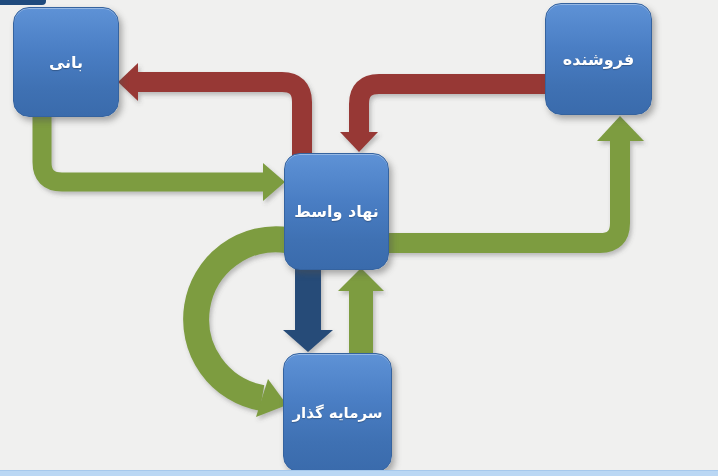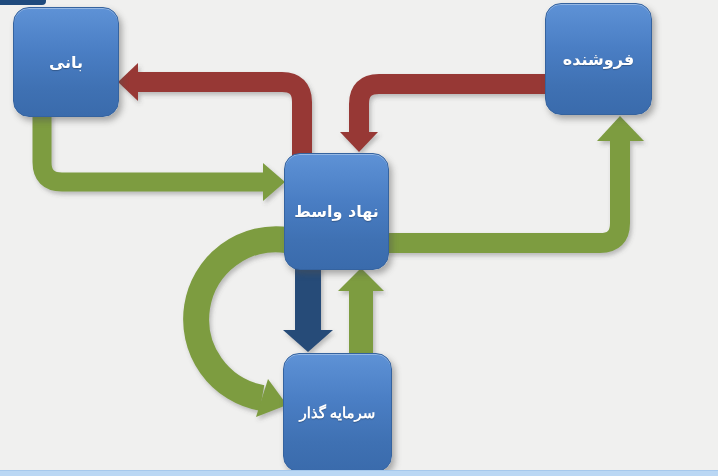--- a/index.html
+++ b/index.html
@@ -19,21 +19,21 @@
     border-radius:16px;
     box-shadow:3px 4px 6px rgba(80,80,80,.45), inset 0 1px 0 rgba(255,255,255,.35);
     color:#ffffff;font-weight:bold;font-size:16px;
     direction:rtl;text-align:center;
     text-shadow:0 1px 1px rgba(0,0,0,.25);
     cursor:default;
   }
   .node-bani       {left:13px;  top:7px;   width:104px; height:108px;}
   .node-forushandeh{left:545px; top:3px;   width:105px; height:110px;}
   .node-nahad      {left:284px; top:153px; width:103px; height:115px;}
-  .node-sarmayeh   {left:283px; top:353px; width:107px; height:117px; font-size:15px;font-family:Liberation Serif, serif;}
+  .node-sarmayeh   {left:283px; top:353px; width:107px; height:117px; font-size:15px;}
   .top-sliver{
     position:absolute;left:0;top:0;width:46px;height:5px;z-index:3;
     border-radius:0 0 4px 0;
   }
   .bottom-bar{
     position:absolute;left:0;top:470px;width:718px;height:6px;z-index:3;
     border-top:1px solid #a6c8ec;box-sizing:border-box;
   }
 </style>
 </head>

